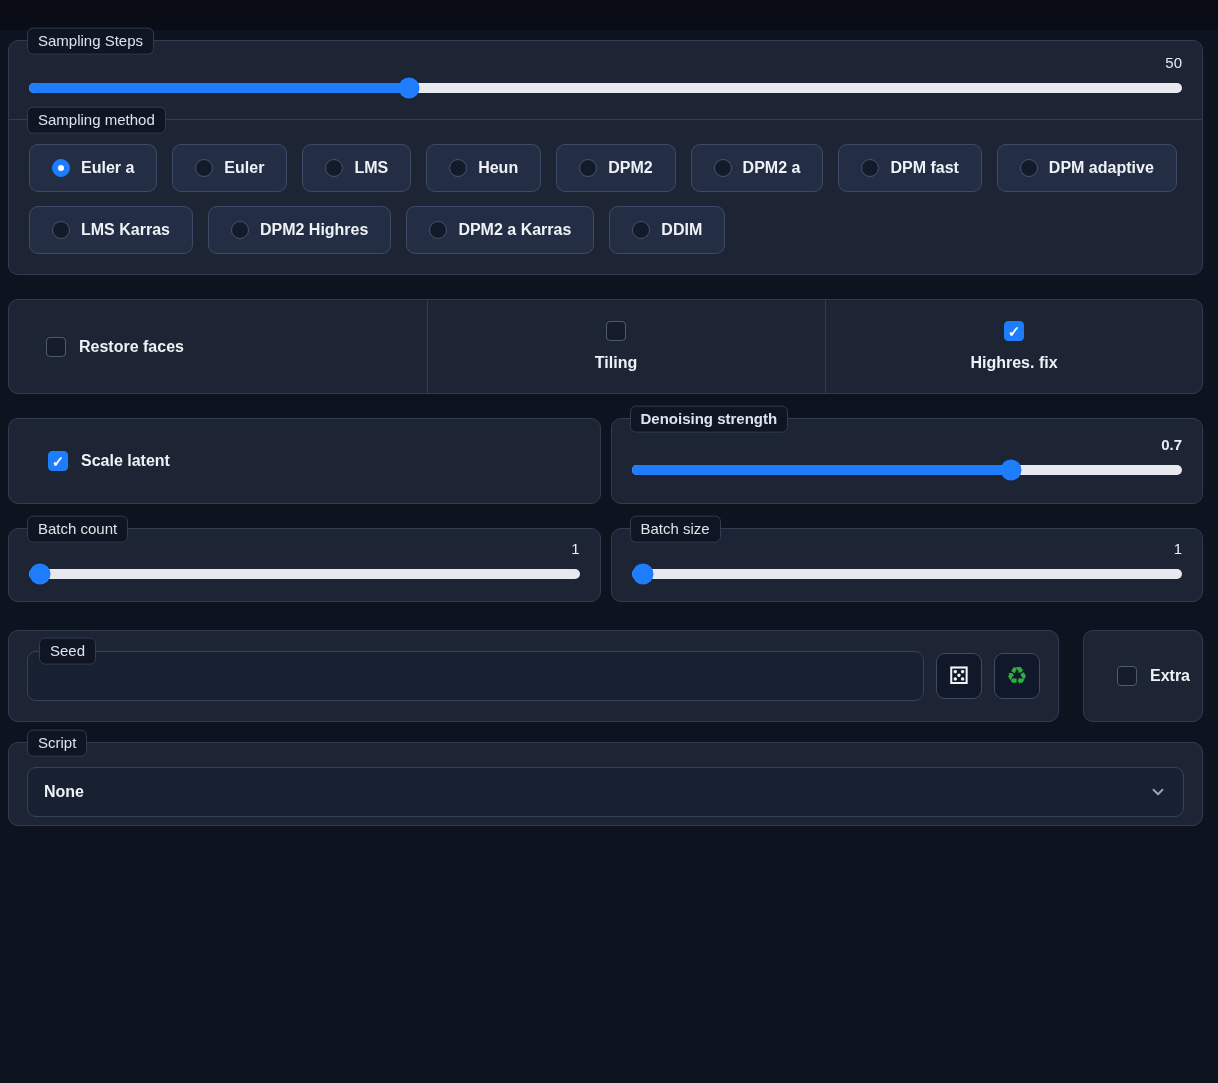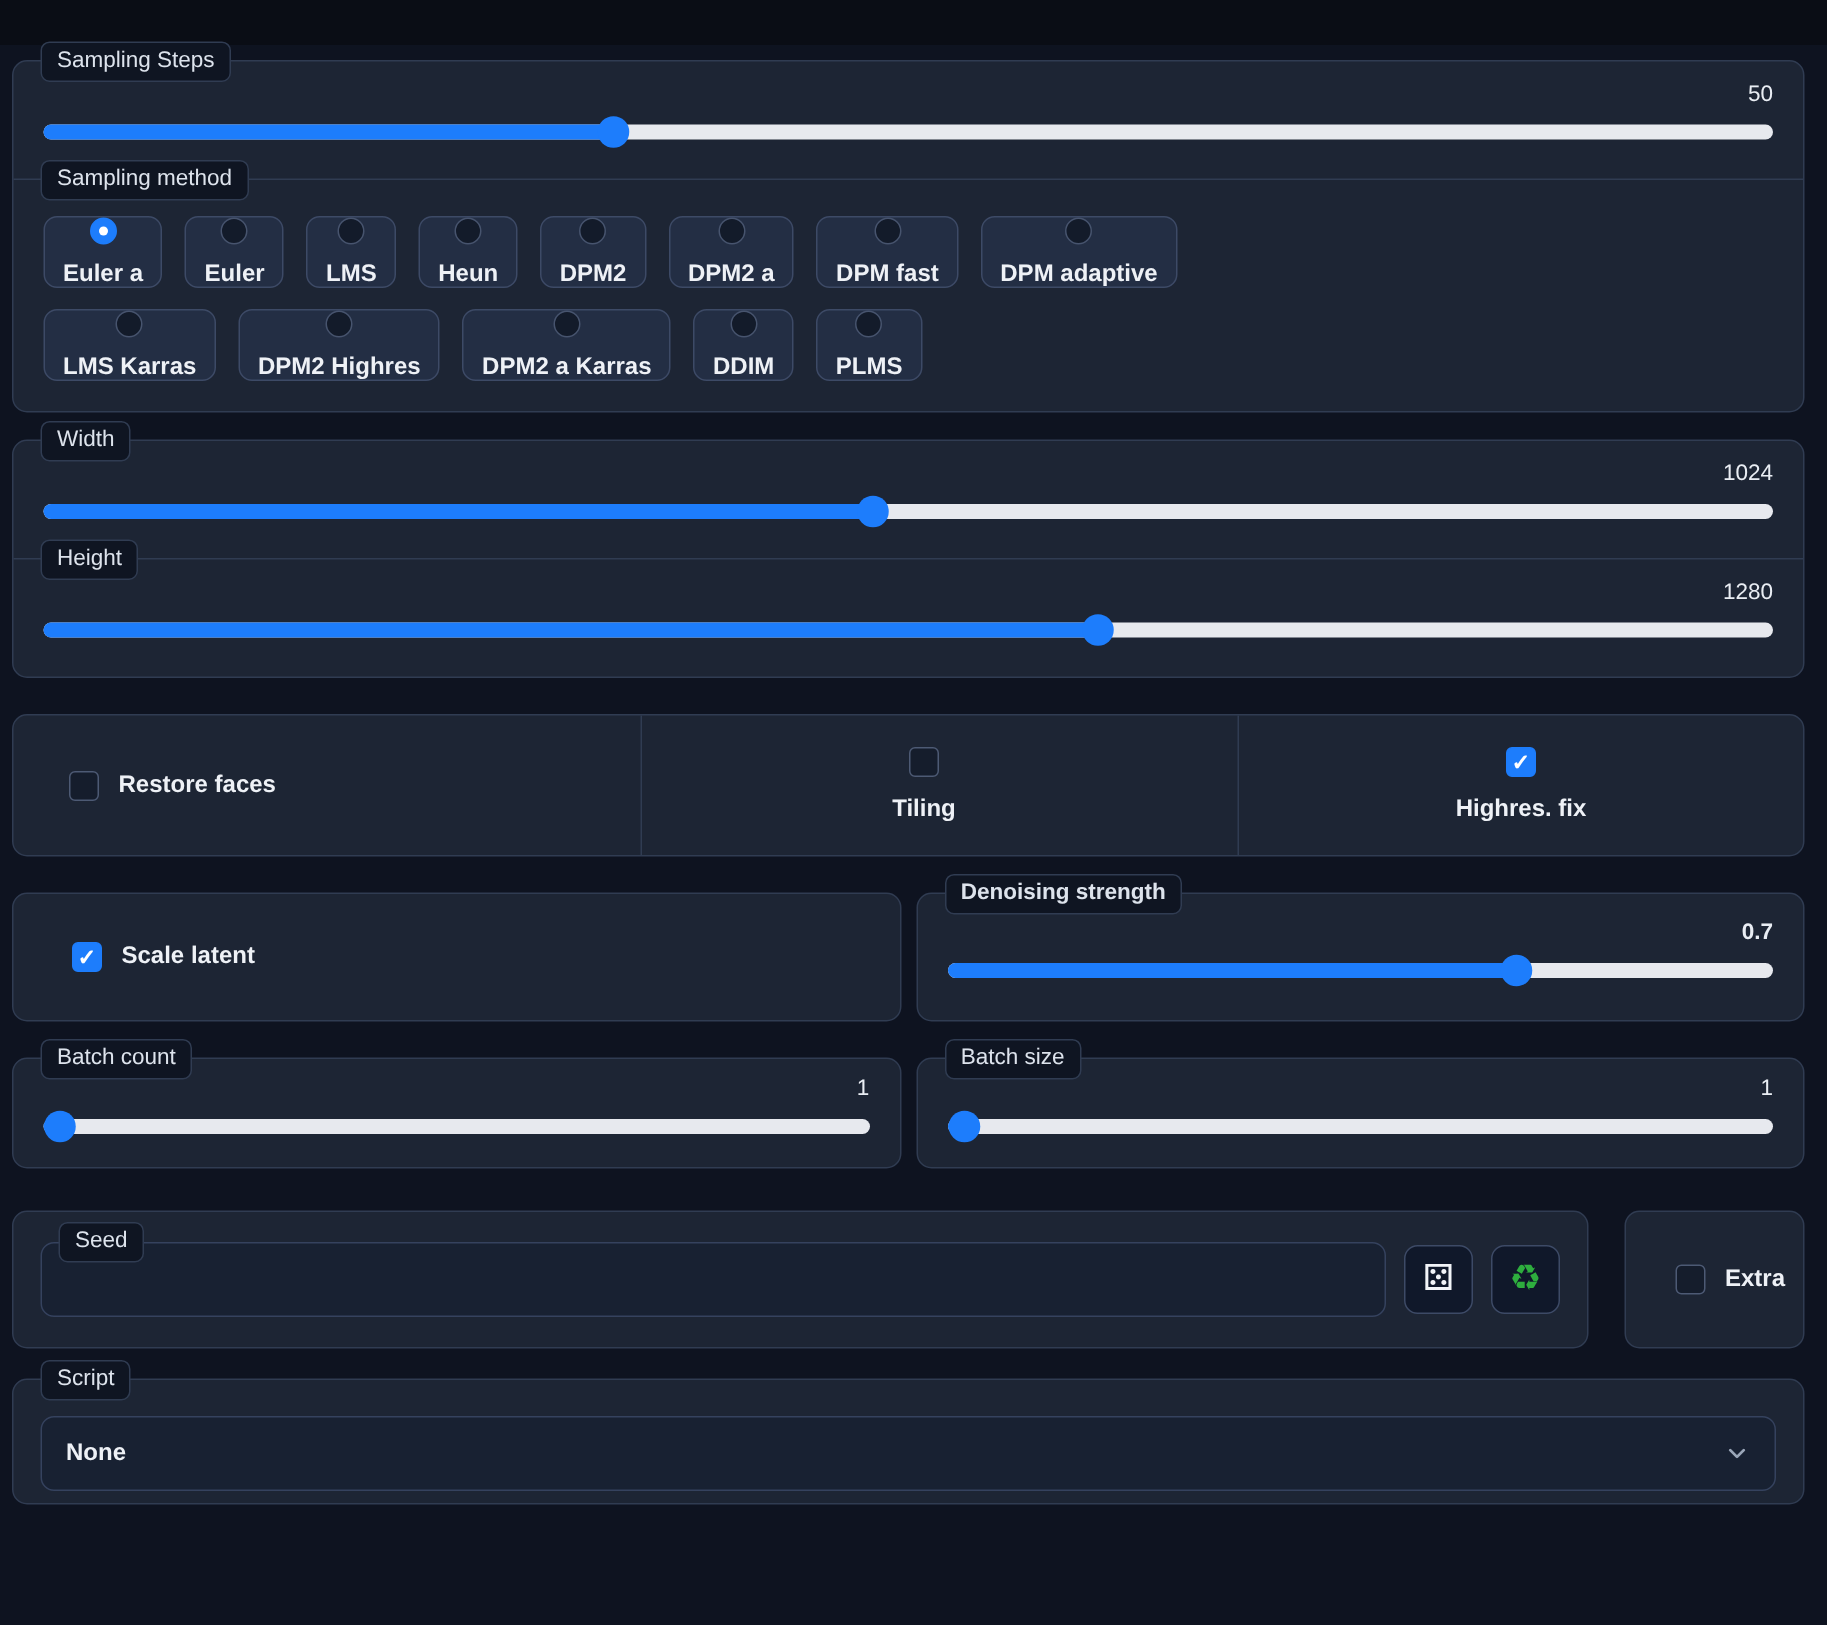--- a/index.html
+++ b/index.html
@@ -29,21 +29,21 @@
   .slider-value{font-size:15px;color:#e9edf3;}
   .slider{position:relative;height:10px;border-radius:6px;background:var(--track);margin-top:10px;cursor:pointer;}
   .slider-fill{position:absolute;left:0;top:0;height:100%;width:var(--p,0%);background:var(--accent);border-radius:6px;}
   .slider-thumb{position:absolute;top:50%;left:var(--p,0%);transform:translate(-50%,-50%);
                 width:21px;height:21px;background:var(--accent);border-radius:50%;cursor:grab;}
   
   .radios-block{padding:24px 20px 20px;}
   .radio-row{display:flex;flex-wrap:wrap;gap:15px;}
   .radio-row+.radio-row{margin-top:14px;}
   .radio-btn{display:inline-flex;align-items:center;gap:11px;background:var(--control-bg);
-             border:1px solid var(--control-border);border-radius:9px;padding:0 12px;height:48px;cursor:pointer;flex-direction:column;}
+             border:1px solid var(--control-border);border-radius:9px;padding:0 22px;height:48px;cursor:pointer;}
   .radio-dot{width:18px;height:18px;border-radius:50%;background:#131b2a;border:1px solid #47546e;position:relative;flex:0 0 auto;}
   .radio-btn.checked .radio-dot{background:var(--accent);border-color:var(--accent);}
   .radio-btn.checked .radio-dot::after{content:"";position:absolute;inset:5px;border-radius:50%;background:#fff;}
   .radio-label{font-size:16px;font-weight:700;color:var(--text);}
   
   .cbx-row{display:flex;}
   .cbx-block{display:flex;align-items:center;gap:13px;padding:21px 16px;cursor:pointer;margin-left:21px;}
   .cbx-row>.cbx-block{flex:1;}
   .cbx-row>.cbx-block+.cbx-block{border-left:1px solid var(--panel-border);flex-direction:column;}
   .cbx{width:20px;height:20px;border-radius:4px;background:#151d2c;border:1px solid #4d5a74;
@@ -138,50 +138,24 @@
           <span class="radio-label">DPM2 Highres</span>
         </label>
         <label class="radio-btn">
           <span class="radio-dot"></span>
           <span class="radio-label">DPM2 a Karras</span>
         </label>
         <label class="radio-btn">
           <span class="radio-dot"></span>
           <span class="radio-label">DDIM</span>
         </label>
-        <label class="radio-btn">
-          <span class="radio-dot"></span>
-          <span class="radio-label">PLMS</span>
-        </label>
       </div>
     </div>
   </section>
 
-  <section class="form hdiv mt18">
-    <div class="block slider-block">
-      <span class="chip">Width</span>
-      <div class="slider-head">
-        <span class="slider-value">1024</span>
-      </div>
-      <div class="slider" style="--p: 48%;">
-        <div class="slider-fill"></div>
-        <div class="slider-thumb"></div>
-      </div>
-    </div>
-    <div class="block slider-block">
-      <span class="chip">Height</span>
-      <div class="slider-head">
-        <span class="slider-value">1280</span>
-      </div>
-      <div class="slider" style="--p: 61%;">
-        <div class="slider-fill"></div>
-        <div class="slider-thumb"></div>
-      </div>
-    </div>
-  </section>
 
   <section class="form cbx-row mt24">
     <div class="cbx-block">
       <span class="cbx"></span>
       <span class="cbx-label">Restore faces</span>
     </div>
     <div class="cbx-block">
       <span class="cbx"></span>
       <span class="cbx-label">Tiling</span>
     </div>

